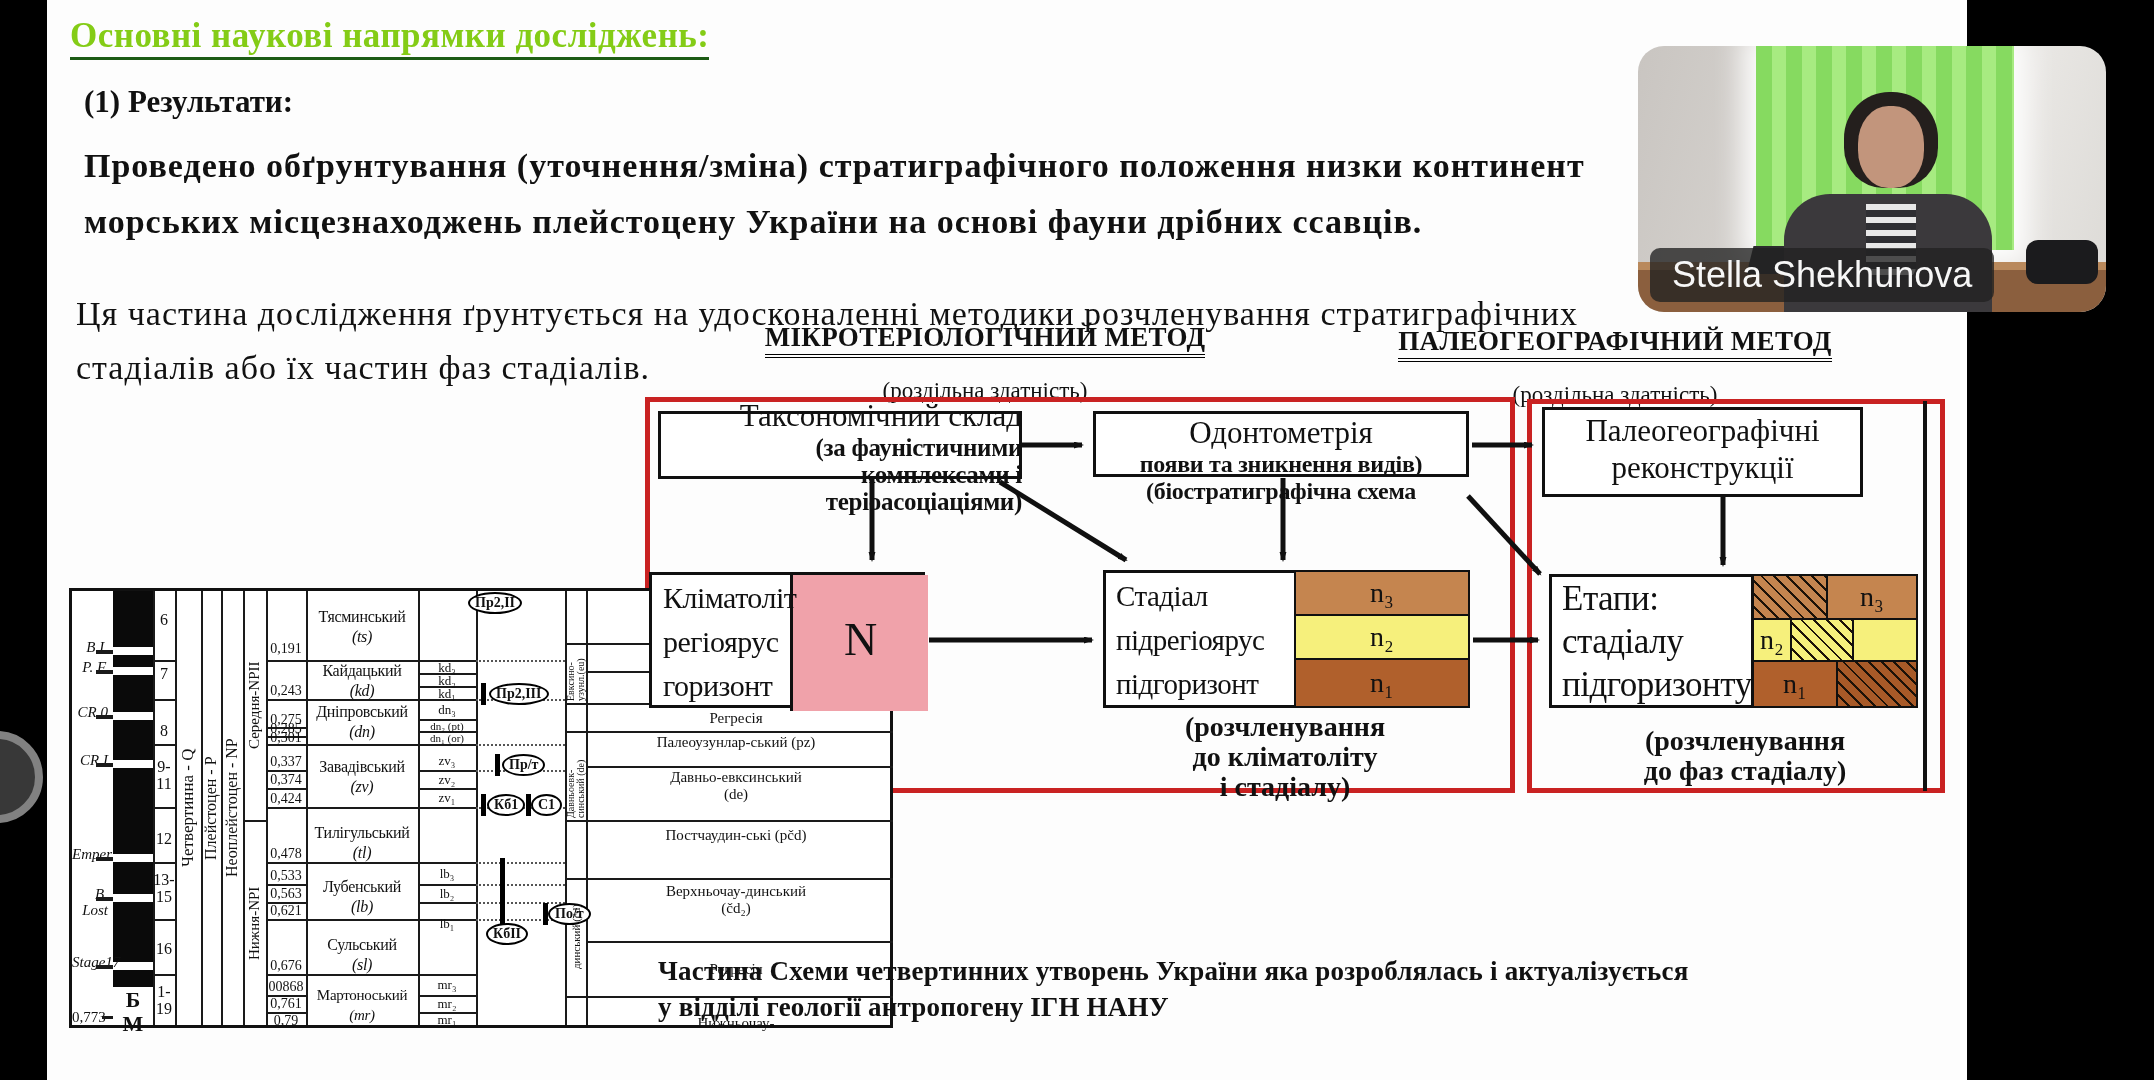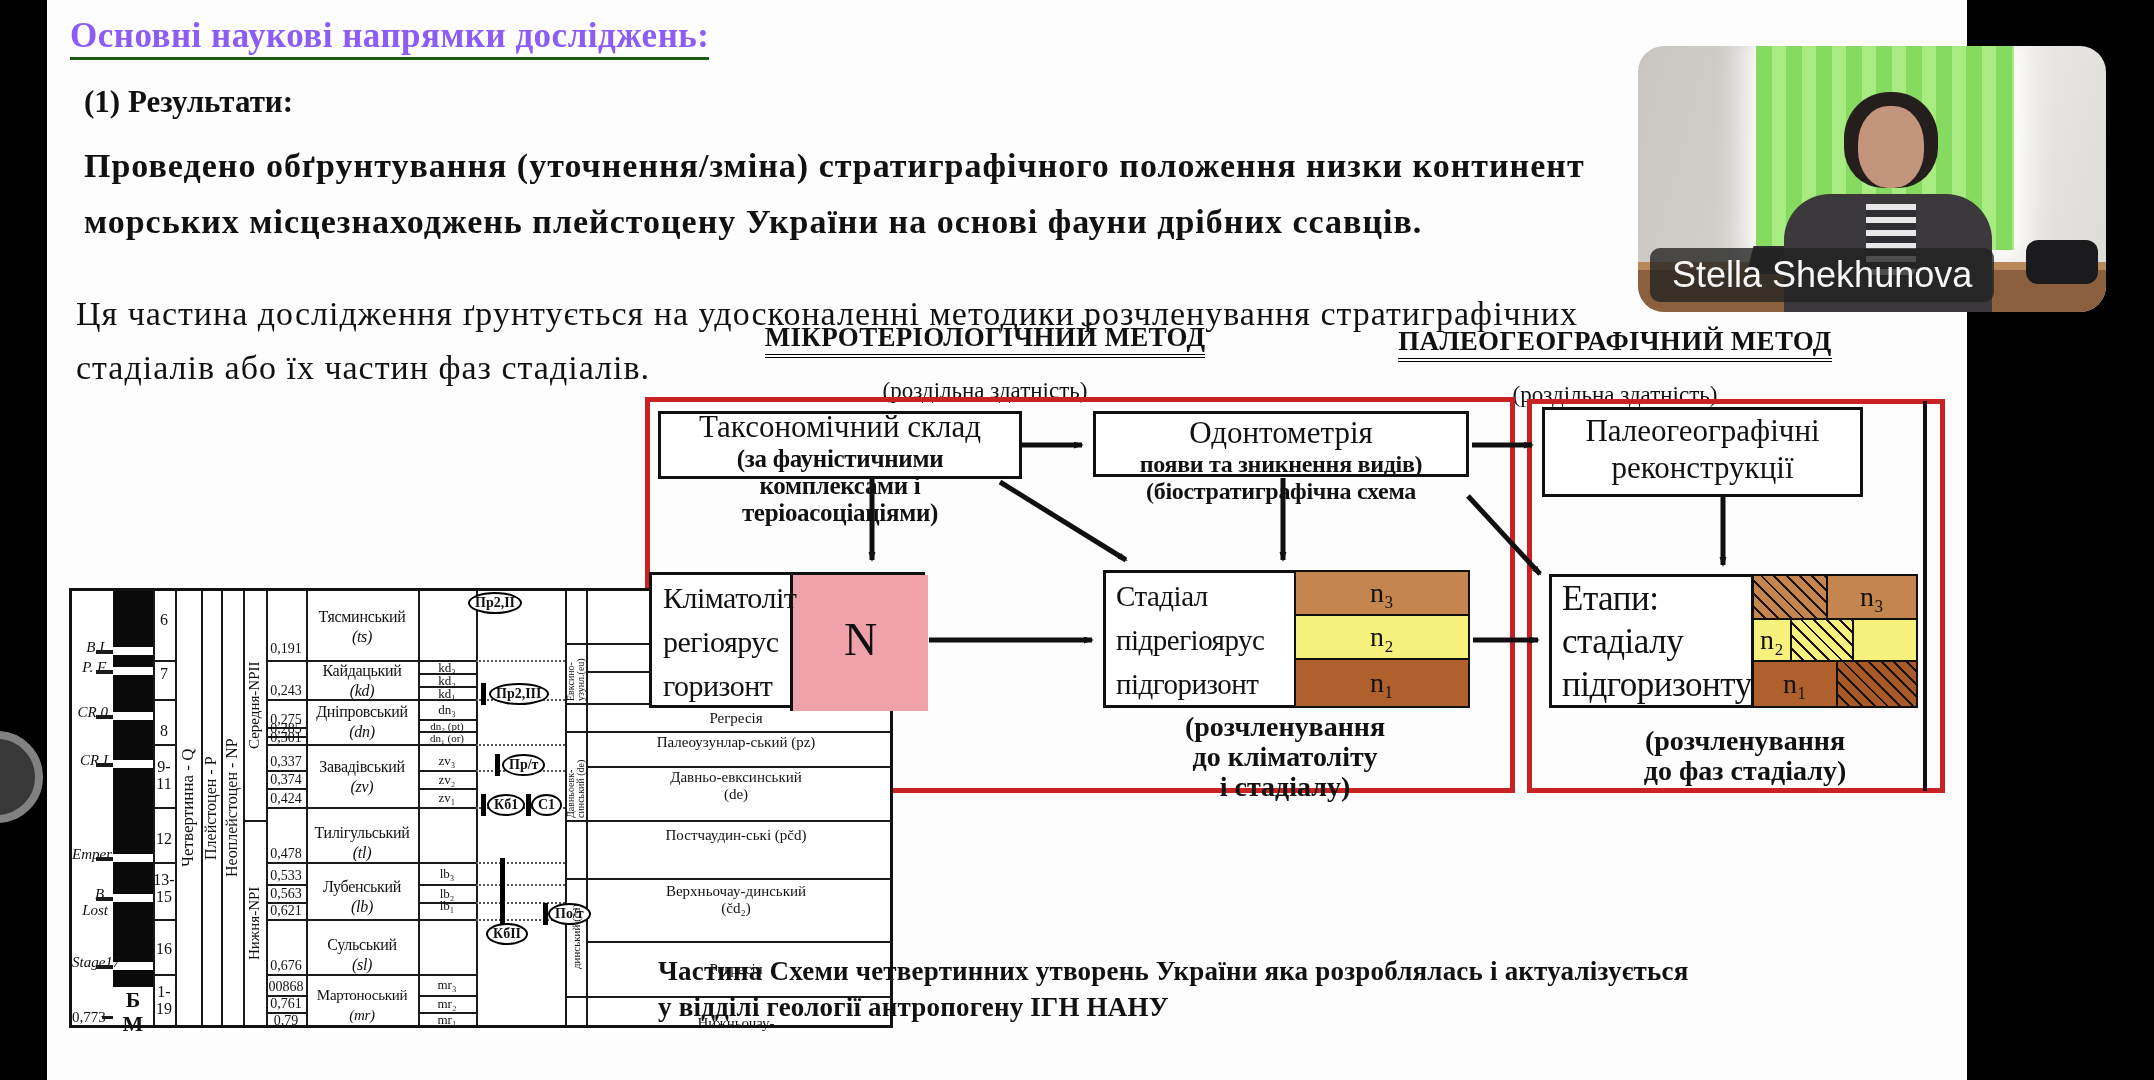--- a/index.html
+++ b/index.html
@@ -1,20 +1,20 @@
 <!DOCTYPE html>
 <html><head>
 <meta charset="utf-8">
 <style>
   html,body{margin:0;padding:0;background:#000;}
   #stage{position:relative;width:2154px;height:1080px;background:#000;overflow:hidden;
          font-family:"Liberation Serif","DejaVu Serif",serif;color:#111;}
   .abs{position:absolute;}
   .slide{position:absolute;left:47px;top:0;width:1920px;height:1080px;background:#fdfdfd;}
-  .heading{position:absolute;left:70px;top:16px;font-size:35px;font-weight:bold;color:#8b5cf6;
+  .heading{position:absolute;left:70px;top:16px;font-size:35px;font-weight:bold;color:#84cc16;
            border-bottom:3px solid #1c5b15;padding-bottom:1px;letter-spacing:.5px;}
   .results{position:absolute;left:84px;top:84px;font-size:31px;font-weight:bold;}
   .stmt{position:absolute;left:84px;top:138px;font-size:34px;font-weight:bold;line-height:56px;letter-spacing:1px;white-space:nowrap;}
   .bodytxt{position:absolute;left:76px;top:254px;font-size:34px;line-height:54px;letter-spacing:1px;white-space:nowrap;margin-top:33px;}
   .method{position:absolute;text-align:center;}
   .method .mt{display:inline-block;font-size:27px;font-weight:bold;border-bottom:4px double #000;padding-bottom:1px;letter-spacing:.3px;}
   .method .ms{font-size:23px;margin-top:20px;}
   .redrect{position:absolute;border:5px solid #c92222;box-sizing:border-box;}
   .bx{position:absolute;border:3px solid #101010;background:#fff;box-sizing:border-box;}
   .bxt{position:absolute;text-align:center;}
@@ -94,21 +94,21 @@
     <span class="mt">ПАЛЕОГЕОГРАФІЧНИЙ МЕТОД</span>
     <div class="ms">(роздільна здатність)</div>
   </div>
 
   <div class="redrect" style="left:645px;top:397px;width:870px;height:396px;"></div>
   <div class="redrect" style="left:1527px;top:399px;width:418px;height:394px;"></div>
   <div class="blkline" style="left:1923px;top:401px;width:4px;height:390px;"></div>
   <div class="blkline" style="left:645px;top:793px;width:3px;height:218px;"></div>
 
   <div class="bx" style="left:658px;top:411px;width:364px;height:68px;z-index:2;"></div>
-  <div class="bxt" style="left:658px;top:408px;width:364px;z-index:4;">
+  <div class="bxt" style="left:658px;top:397px;width:364px;z-index:4;text-align:right;">
     <div class="t">Таксономічний склад</div>
     <div class="s">(за фауністичними</div>
     <div class="s">комплексами і</div>
     <div class="s">теріоасоціаціями)</div>
   </div>
 
   <div class="bx" style="left:1093px;top:411px;width:376px;height:66px;z-index:2;"></div>
   <div class="bxt" style="left:1093px;top:414px;width:376px;z-index:4;">
     <div class="t">Одонтометрія</div>
     <div class="s" style="font-size:24px;">появи та зникнення видів)</div>
@@ -356,21 +356,21 @@
     <div class="tc" style="top:83px">kd₂</div>
     <div class="tc" style="top:96px">kd₁</div>
     <div class="tc" style="top:112px">dn₃</div>
     <div class="tc tcs" style="top:129px">dn₂ (pt)</div>
     <div class="tc tcs" style="top:141px">dn₁ (or)</div>
     <div class="tc" style="top:163px">zv₃</div>
     <div class="tc" style="top:182px">zv₂</div>
     <div class="tc" style="top:200px">zv₁</div>
     <div class="tc" style="top:276px">lb₃</div>
     <div class="tc" style="top:296px">lb₂</div>
-    <div class="tc" style="top:308px">lb₁</div>
+    <div class="tc" style="top:326px">lb₁</div>
     <div class="tc" style="top:387px">mr₃</div>
     <div class="tc" style="top:406px">mr₂</div>
     <div class="tc" style="top:422px">mr₁</div>
 
     <i class="bar" style="left:409px;top:92px;height:22px"></i>
     <i class="bar" style="left:423px;top:163px;height:22px"></i>
     <i class="bar" style="left:409px;top:203px;height:22px"></i>
     <i class="bar" style="left:454px;top:203px;height:22px"></i>
     <i class="bar" style="left:428px;top:267px;height:80px"></i>
     <i class="bar" style="left:471px;top:312px;height:22px"></i>

